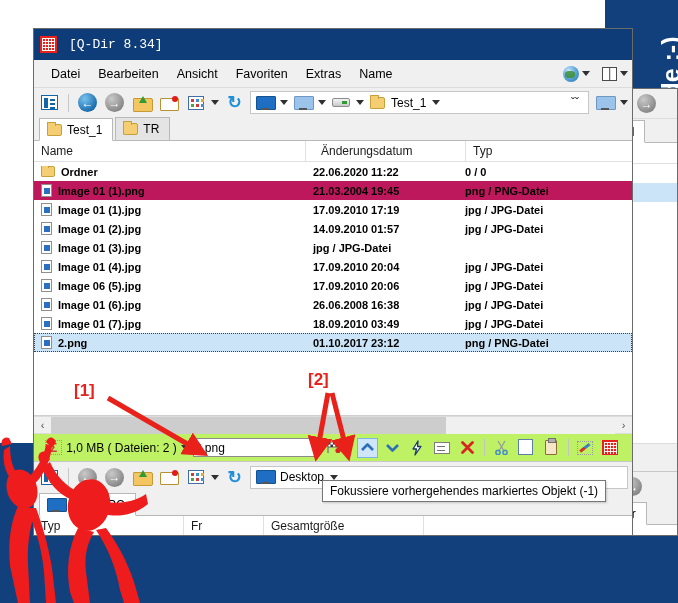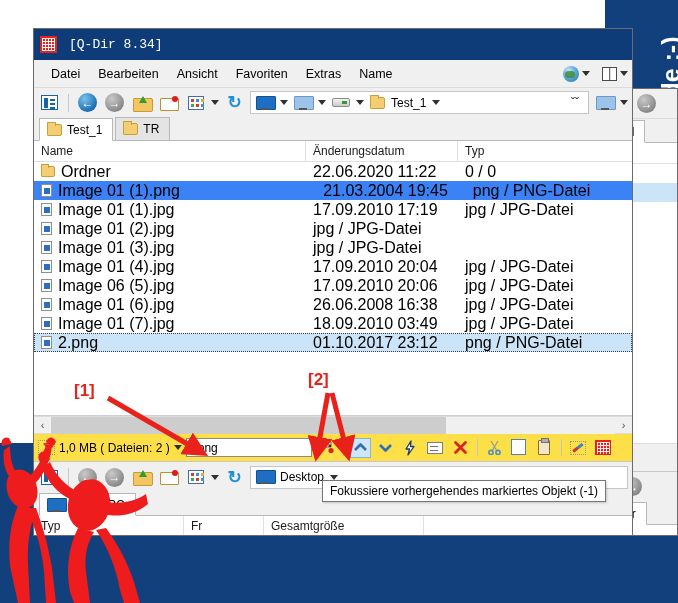--- a/index.html
+++ b/index.html
@@ -298,31 +298,32 @@
   }
   #listheader .col {
     padding-left: 7px;
     color: #1b1b1b;
     height: 21px;
     line-height: 21px;
     border-right: 1px solid #e0e0e0;
     overflow: hidden; white-space: nowrap;
   }
   .col-name { width: 272px; }
-  .col-date { width: 152px; }
+  .col-date { width: 152px; margin-left: 8px; }
   .col-type { width: 140px; border-right:none !important;}
 
   .filerow {
     display: flex;
     height: 19px;
     align-items: center;
-    font-size: 16px;
+    font-size: 11px;
     color: #000;
-  }
-  .filerow.selected { background: #3b82f6; text-align: center; }
+    font-weight: bold;
+  }
+  .filerow.selected { background: #be185d; }
   .filerow.focused {
     background: #cce4f7;
     outline: 1px dotted #404040;
     outline-offset: -1px;
   }
   .filerow .cell { overflow:hidden; white-space:nowrap; padding-left:7px;}
   .filerow .cell.name { width:272px; display:flex; align-items:center; gap:6px;}
   .filerow .cell.date { width:152px;}
   .filerow .cell.type { width:140px;}
   .ico-folder {
@@ -355,26 +356,27 @@
   }
   #hscroll .sb-track { flex:1 1 auto; height:17px; background:#f0f0f0; position:relative;}
   #hscroll .sb-thumb {
     position:absolute; left:0; top:0; height:17px; width:70%;
     background:#cdcdcd;
   }
 
   
   #filterbar {
     height: 28px;
-    background: #fde047;
+    background: #bef264;
     display: flex;
     align-items: center;
     gap: 4px;
     padding: 0 4px;
     border-top: 1px solid #dcdcdc;
+    justify-content: center;
   }
   .icon-sigma {
     width:17px;height:15px;border:1px dotted #9a9a9a;
     display:flex;align-items:center;justify-content:center;
     color:#d03a3a;font-size:12px;font-weight:bold;flex:0 0 auto;
   }
   .status-text { font-size:12px; color:#000; white-space:nowrap;}
   .mini-caret {
     width:0;height:0;border-left:4px solid transparent;border-right:4px solid transparent;
     border-top:5px solid #303030;flex:0 0 auto;
@@ -705,20 +707,21 @@
           <span>Image 01 (1).jpg</span>
         </div>
       <div class="cell date">17.09.2010 17:19</div>
       <div class="cell type">jpg / JPG-Datei</div>
     </div>
     <div class="filerow">
       <div class="cell name">
           <span class="ico-image"></span>
           <span>Image 01 (2).jpg</span>
         </div>
+      <div class="cell date">14.09.2010 01:57</div>
       <div class="cell type">jpg / JPG-Datei</div>
     </div>
     <div class="filerow">
       <div class="cell name">
           <span class="ico-image"></span>
           <span>Image 01 (3).jpg</span>
         </div>
       <div class="cell type">jpg / JPG-Datei</div>
     </div>
     <div class="filerow">

